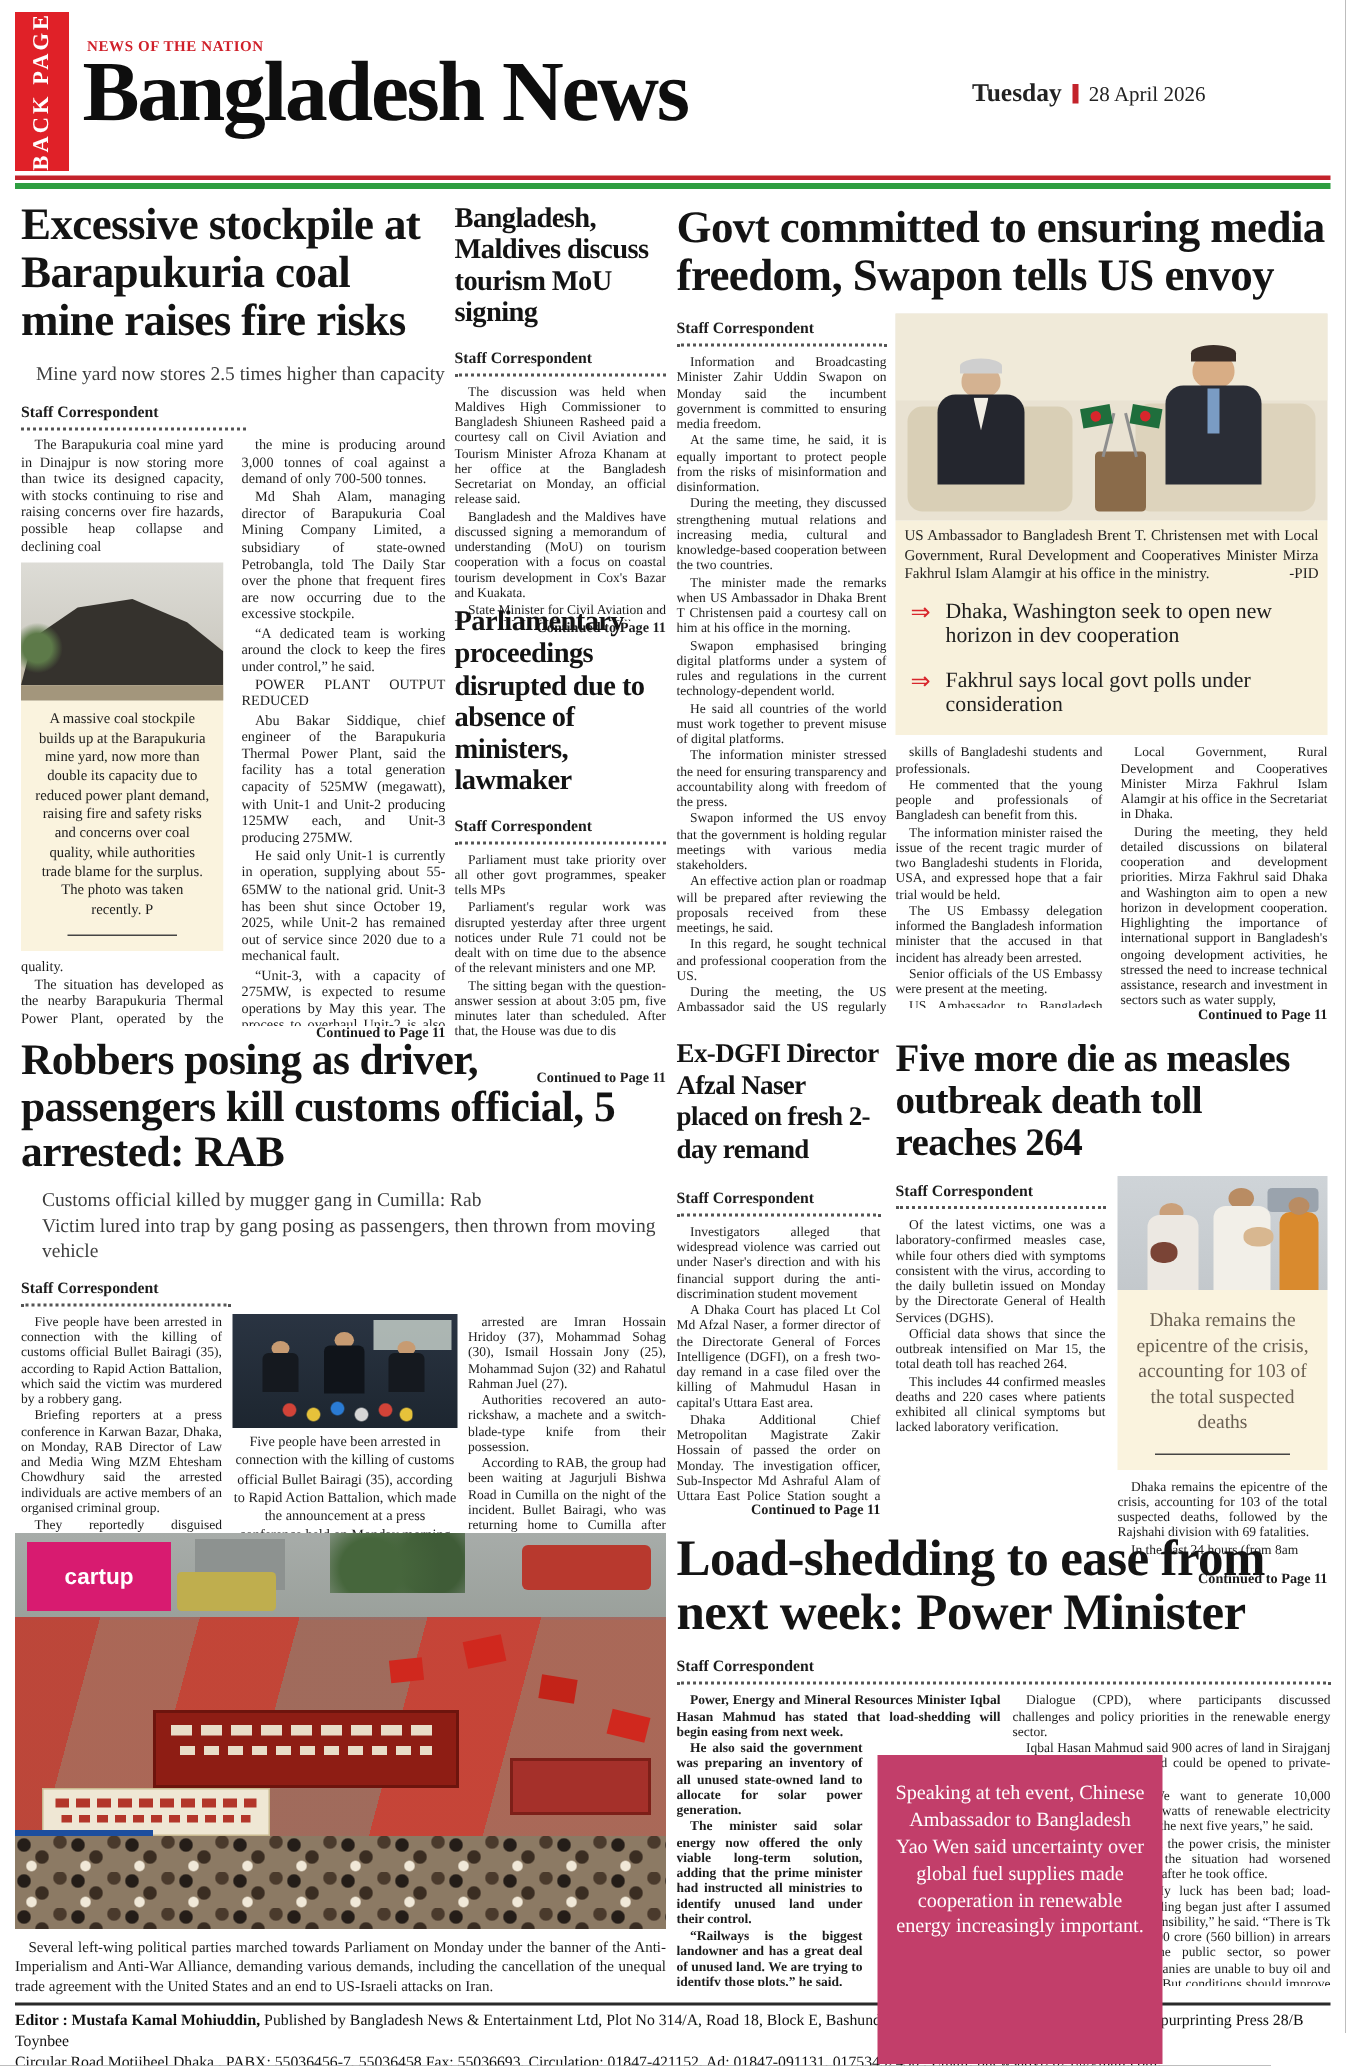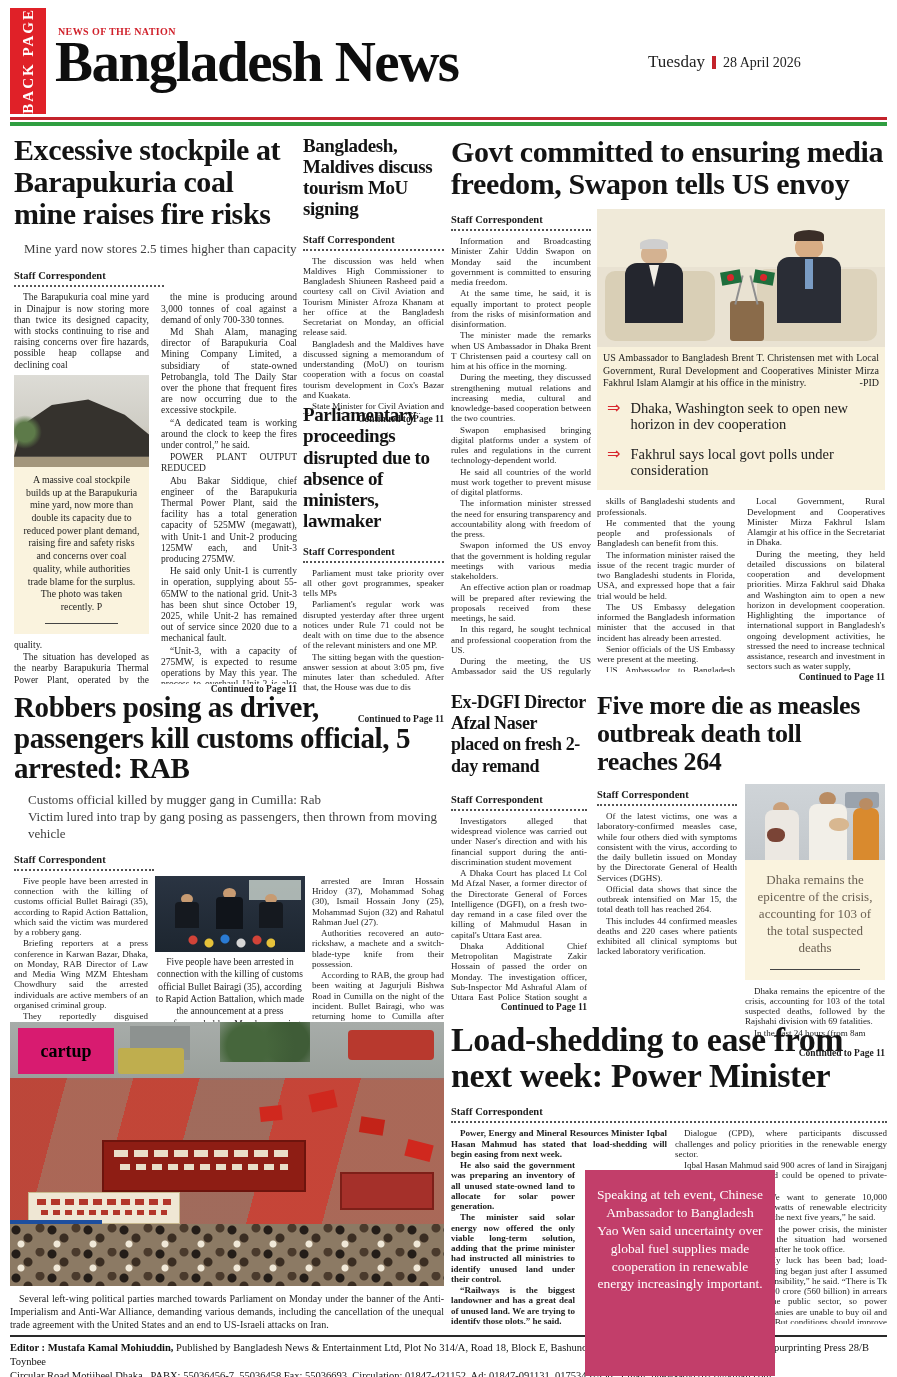--- a/index.html
+++ b/index.html
@@ -9,21 +9,21 @@
 
   
   .backpage{left:10px;top:8px;width:36px;height:106px;background:#e02128;display:flex;
             align-items:center;justify-content:center;}
   .backpage span{writing-mode:vertical-rl;transform:rotate(180deg);color:#fff;font-weight:bold;
             font-size:15px;letter-spacing:2px;font-family:"Liberation Serif",serif;}
   .tagline{left:58px;top:26px;color:#d0202a;font-weight:bold;font-size:10px;letter-spacing:.4px;}
   .paper-title{left:55px;top:33px;font-size:57px;font-weight:bold;letter-spacing:-1.5px;
             line-height:1;color:#0e0e0e;}
   .dateline{left:648px;top:52px;font-size:17px;color:#222;}
-  .dateline .day{font-weight:normal;}
+  .dateline .day{font-weight:bold;}
   .datebar{display:inline-block;width:4px;height:13px;background:#c3232b;margin:0 7px;
             vertical-align:-2px;}
   .dateline .date{font-size:14px;}
   .rule-red{left:10px;right:10px;top:117px;height:3px;background:#c3232b;}
   .rule-green{left:10px;right:10px;top:122px;height:4px;background:#2f9e41;}
 
   
   .hl{font-weight:bold;color:#141414;letter-spacing:-0.4px;}
   .byline-block{border-bottom:2px dotted #555;padding-bottom:2px;margin-bottom:5px;}
   .byline-block b{font-size:10.5px;}
@@ -90,21 +90,21 @@
         <div class="caption-box">
           <span>A massive coal stockpile builds up at the Barapukuria mine yard, now more than double its capacity due to reduced power plant demand, raising fire and safety risks and concerns over coal quality, while authorities trade blame for the surplus. The photo was taken recently. P</span>
           <div class="caption-rule"></div>
         </div>
         <div style="height:6px;"></div>
         <p class="noindent" style="text-indent:0;">quality.</p>
         <p>The situation has developed as the nearby Barapukuria Thermal Power Plant, operated by the Bangladesh Power Development Board (PDB) and the mine's only coal buyer, has reduced consumption after two of its three units were shut down due to technical faults.</p>
 
       </div>
       <div class="col bt" style="width:136px;height:392px;">
-        <p>the mine is producing around 3,000 tonnes of coal against a demand of only 700-330 tonnes.</p>
+        <p>the mine is producing around 3,000 tonnes of coal against a demand of only 700-500 tonnes.</p>
         <p>Md Shah Alam, managing director of Barapukuria Coal Mining Company Limited, a subsidiary of state-owned Petrobangla, told The Daily Star over the phone that frequent fires are now occurring due to the excessive stockpile.</p>
         <p>“A dedicated team is working around the clock to keep the fires under control,” he said.</p>
         <p>POWER PLANT OUTPUT REDUCED</p>
         <p>Abu Bakar Siddique, chief engineer of the Barapukuria Thermal Power Plant, said the facility has a total generation capacity of 525MW (megawatt), with Unit-1 and Unit-2 producing 125MW each, and Unit-3 producing 275MW.</p>
         <p>He said only Unit-1 is currently in operation, supplying about 55-65MW to the national grid. Unit-3 has been shut since October 19, 2025, while Unit-2 has remained out of service since 2020 due to a mechanical fault.</p>
         <p>“Unit-3, with a capacity of 275MW, is expected to resume operations by May this year. The process to overhaul Unit-2 is also underway,” he said.</p>
 
       </div>
     </div>
     <div class="continued">Continued to Page 11</div>
@@ -133,22 +133,22 @@
   </div>
 
   <div class="abs" style="left:451px;top:136px;width:434px;height:552px;">
     <div class="hl" style="font-size:30px;line-height:1.05;">Govt committed to ensuring media freedom, Swapon tells US envoy</div>
     <div style="display:flex;gap:6px;margin-top:10px;">
       <div style="width:140px;">
         <div class="byline-block"><b>Staff Correspondent</b></div>
         <div class="col bt sm" style="height:440px;">
           <p>Information and Broadcasting Minister Zahir Uddin Swapon on Monday said the incumbent government is committed to ensuring media freedom.</p>
           <p>At the same time, he said, it is equally important to protect people from the risks of misinformation and disinformation.</p>
+          <p>During the meeting, they discussed strengthening mutual relations and increasing media, cultural and knowledge-based cooperation between the two countries.</p>
           <p>The minister made the remarks when US Ambassador in Dhaka Brent T Christensen paid a courtesy call on him at his office in the morning.</p>
-          <p>During the meeting, they discussed strengthening mutual relations and increasing media, cultural and knowledge-based cooperation between the two countries.</p>
           <p>Swapon emphasised bringing digital platforms under a system of rules and regulations in the current technology-dependent world.</p>
           <p>He said all countries of the world must work together to prevent misuse of digital platforms.</p>
           <p>The information minister stressed the need for ensuring transparency and accountability along with freedom of the press.</p>
           <p>Swapon informed the US envoy that the government is holding regular meetings with various media stakeholders.</p>
           <p>An effective action plan or roadmap will be prepared after reviewing the proposals received from these meetings, he said.</p>
           <p>In this regard, he sought technical and professional cooperation from the US.</p>
           <p>During the meeting, the US Ambassador said the US regularly provides scholarships in various specialised categories to enhance the</p>
         </div>
       </div>
       <div style="width:288px;">
@@ -298,21 +298,21 @@
     </div>
   </div>
 
   <div class="abs photo" style="left:10px;top:1022px;width:434px;height:264px;background:#ab9c86;">
     <div style="position:absolute;left:0;top:0;width:100%;height:58px;background:linear-gradient(#a7aca9,#9aa09b);"></div>
     <div style="position:absolute;left:120px;top:4px;width:60px;height:34px;background:#8d9290;"></div>
     <div style="position:absolute;left:210px;top:0px;width:90px;height:40px;background:radial-gradient(circle at 30% 60%,#46663c 30%,transparent 70%),radial-gradient(circle at 75% 50%,#3f5c37 30%,transparent 70%);"></div>
     <div style="position:absolute;right:10px;top:8px;width:86px;height:30px;background:#b8392e;border-radius:4px;"></div>
     <div style="position:absolute;left:108px;top:26px;width:66px;height:26px;background:#bfae4e;border-radius:3px;"></div>
     <div style="position:absolute;left:8px;top:6px;width:96px;height:46px;background:#d81b70;display:flex;align-items:center;justify-content:center;">
-      <span style="color:#000000;font-weight:bold;font-size:18px;font-family:Liberation Serif, serif;">cartup</span>
+      <span style="color:#ffffff;font-weight:bold;font-size:15px;font-family:Liberation Sans, sans-serif;">cartup</span>
     </div>
     <div style="position:absolute;left:0;top:56px;width:100%;height:150px;background:
         linear-gradient(105deg,rgba(194,42,32,.75) 0 12%,rgba(170,60,48,.55) 12% 26%,rgba(200,48,36,.8) 26% 40%,rgba(150,58,50,.5) 40% 58%,rgba(205,44,34,.78) 58% 74%,rgba(168,62,50,.55) 74% 100%);"></div>
     <div style="position:absolute;left:92px;top:118px;width:200px;height:48px;background:#8e1d14;border:2px solid #6d140d;">
       <div style="margin:8px 10px 0;height:7px;background:repeating-linear-gradient(90deg,#e9ddc8 0 14px,transparent 14px 20px);"></div>
       <div style="margin:7px 16px 0;height:6px;background:repeating-linear-gradient(90deg,#e9ddc8 0 10px,transparent 10px 16px);"></div>
     </div>
     <div style="position:absolute;left:18px;top:170px;width:150px;height:30px;background:#efe7d4;border:1px solid #c9b98f;">
       <div style="margin:6px 8px 0;height:6px;background:repeating-linear-gradient(90deg,#b3362a 0 9px,transparent 9px 14px);"></div>
       <div style="margin:5px 12px 0;height:5px;background:repeating-linear-gradient(90deg,#b3362a 0 7px,transparent 7px 12px);"></div>

